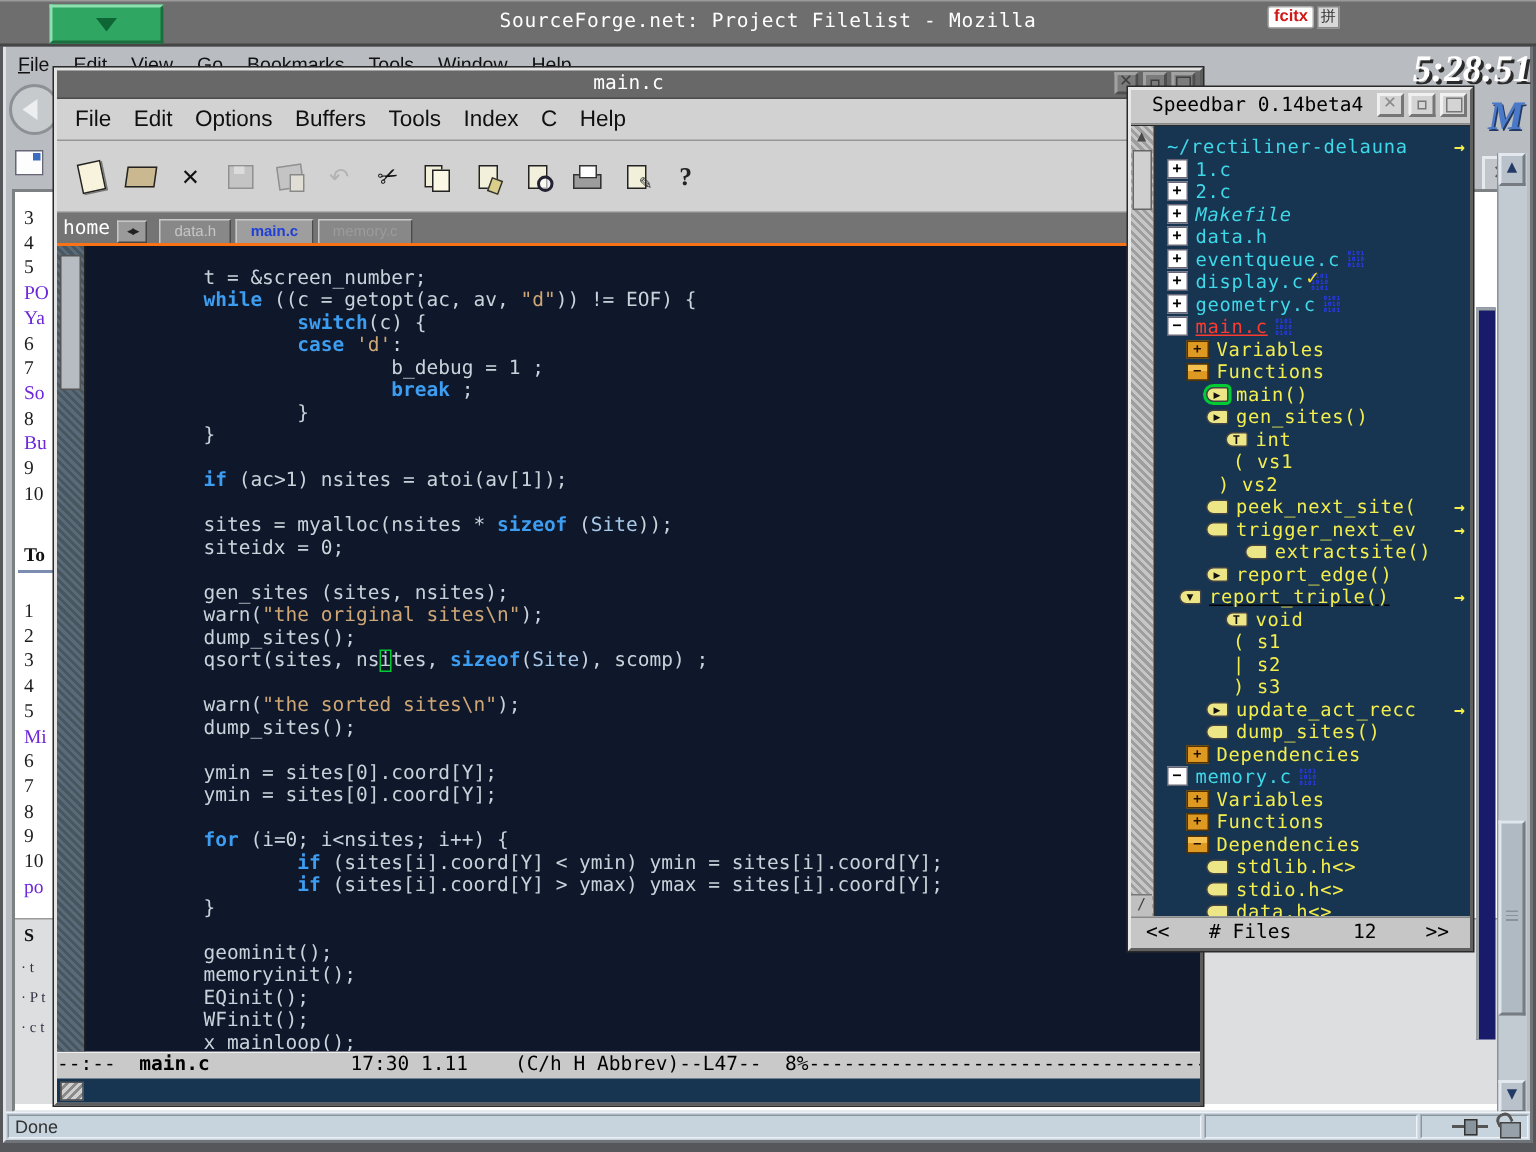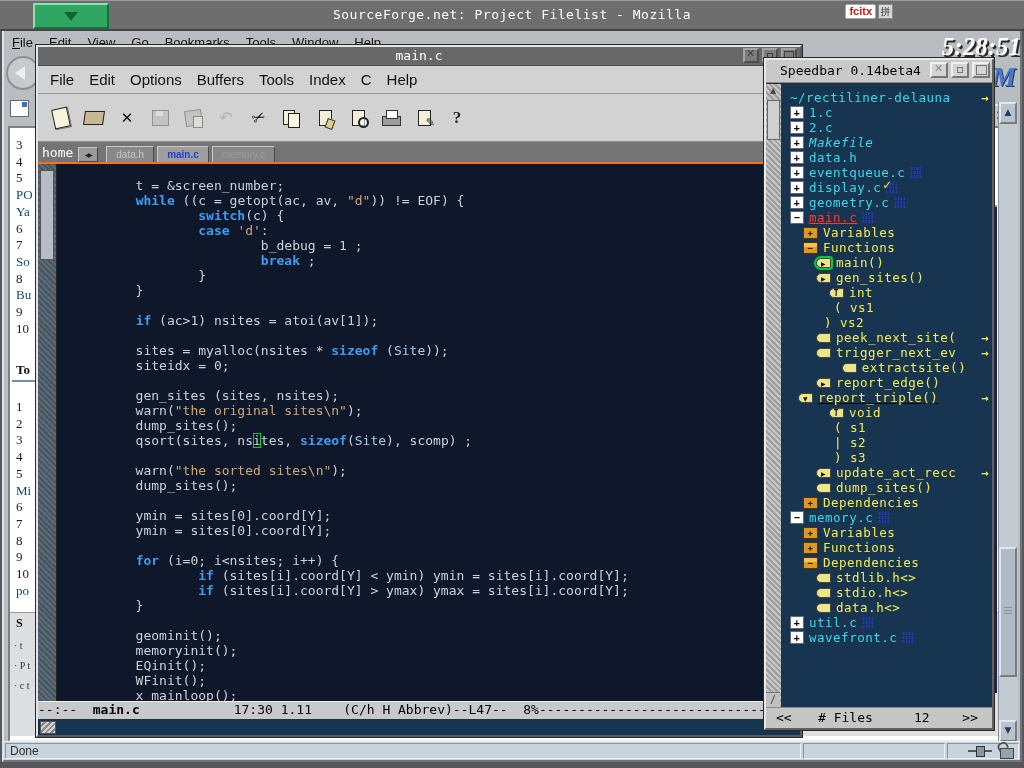--- a/index.html
+++ b/index.html
@@ -39,21 +39,21 @@
   .moz-x{position:absolute;left:984px;top:74px;width:25px;height:24px;background:#c2c6ca;
     border:2px solid;border-color:#e6eaee #777b7f #777b7f #e6eaee;box-sizing:border-box;}
   .moz-x::before{content:"✕";position:absolute;left:5px;top:2px;font:bold 13px "DejaVu Sans",sans-serif;color:#5a5e62;}
   .moz-content{position:absolute;left:4px;right:20px;top:96px;bottom:18px;background:#fff;
     border:2px solid;border-color:#7d8184 #e8eaec #e8eaec #7d8184;box-sizing:border-box;overflow:hidden;}
   .plist{position:absolute;left:4px;width:30px;}
   .plistA{top:9px;height:210px;}
   .plistB{top:271px;height:210px;}
   .pfrag{position:absolute;left:2px;font:13px "Liberation Serif",serif;white-space:nowrap;}
   .pnum{color:#1c1c1c;}
-  .plink{color:#0c4a6e;}
+  .plink{color:#6d28d9;}
   .pheading{position:absolute;left:6px;top:234px;font:bold 13px "Liberation Serif",serif;color:#111;}
   .hrule{position:absolute;left:2px;top:252px;width:30px;height:2px;background:#7a8cb0;}
   .ppanel{position:absolute;left:0;top:484px;right:0;bottom:4px;background:#dcdee0;border-top:1px solid #9a9a9a;padding:3px 2px;}
   .ppanel .ph{font:bold 12px "Liberation Serif",serif;color:#111;margin-left:4px;}
   .bullet{font:10px "Liberation Serif",serif;color:#334;margin:9px 0 0 2px;white-space:nowrap;}
   .moz-scroll{position:absolute;right:2px;top:72px;bottom:18px;width:19px;background:#c3cbd2;border-left:1px solid #8a9298;}
   .ms-up,.ms-down{position:absolute;left:0;width:18px;height:22px;background:#b9c2ca;
     border:2px solid;border-color:#e2e8ee #767c82 #767c82 #e2e8ee;box-sizing:border-box;text-align:center;
     font:9px/17px "DejaVu Sans",sans-serif;color:#223a66;}
   .ms-up{top:0;} .ms-down{bottom:0;}
@@ -141,23 +141,23 @@
   .e-text .t{color:#a9c9e9;}
   .e-text .c{outline:1px solid #00cc33;outline-offset:-1px;}
   .e-modeline{height:17px;background:#c9c9c9;border-top:1px solid #efefef;color:#000;
     font:13px/16px "DejaVu Sans Mono",monospace;white-space:pre;overflow:hidden;flex:none;}
   .e-modeline b{font-weight:bold;}
   .e-echo{height:16px;background:#173450;position:relative;flex:none;}
   .grip{position:absolute;left:2px;top:2px;width:14px;height:11px;border:1px solid #555;
     background:repeating-linear-gradient(135deg,#cfcfcf 0 2px,#8a8a8a 2px 4px);}
 
   
-  #speedbar{position:absolute;left:752px;top:58px;width:230px;height:672px;background:#c9c9c9;
+  #speedbar{position:absolute;left:752px;top:58px;width:230px;height:576px;background:#c9c9c9;
     border:2px solid;border-color:#e8e8e8 #606060 #606060 #e8e8e8;outline:1px solid #2a2a2a;
-    box-sizing:border-box;z-index:30;display:flex;flex-direction:column;margin-left:12px;}
+    box-sizing:border-box;z-index:30;display:flex;flex-direction:column;}
   .s-title{position:relative;height:22px;background:#c9c9c9;border-bottom:1px solid #8a8a8a;
     font:13px/22px "DejaVu Sans Mono",monospace;color:#000;padding-left:14px;flex:none;}
   .s-btns{position:absolute;right:2px;top:2px;display:flex;gap:3px;}
   .swbtn{width:18px;height:16px;background:#d4d4d4;border:2px solid;border-color:#f0f0f0 #767676 #767676 #f0f0f0;
     box-sizing:border-box;position:relative;}
   .swbtn-x::before{content:"✕";position:absolute;left:2px;top:-2px;font:bold 11px "DejaVu Sans",sans-serif;color:#8a8a8a;}
   .swbtn-min::before{content:"";position:absolute;left:4px;top:3px;width:4px;height:4px;border:1px solid #777;}
   .swbtn-max::before{content:"";position:absolute;left:2px;top:1px;width:9px;height:8px;border:1px solid #777;}
   .s-body{flex:1;display:flex;overflow:hidden;border-top:1px solid #2a2a2a;}
   .s-scroll{width:15px;position:relative;border-right:1px solid #333;

